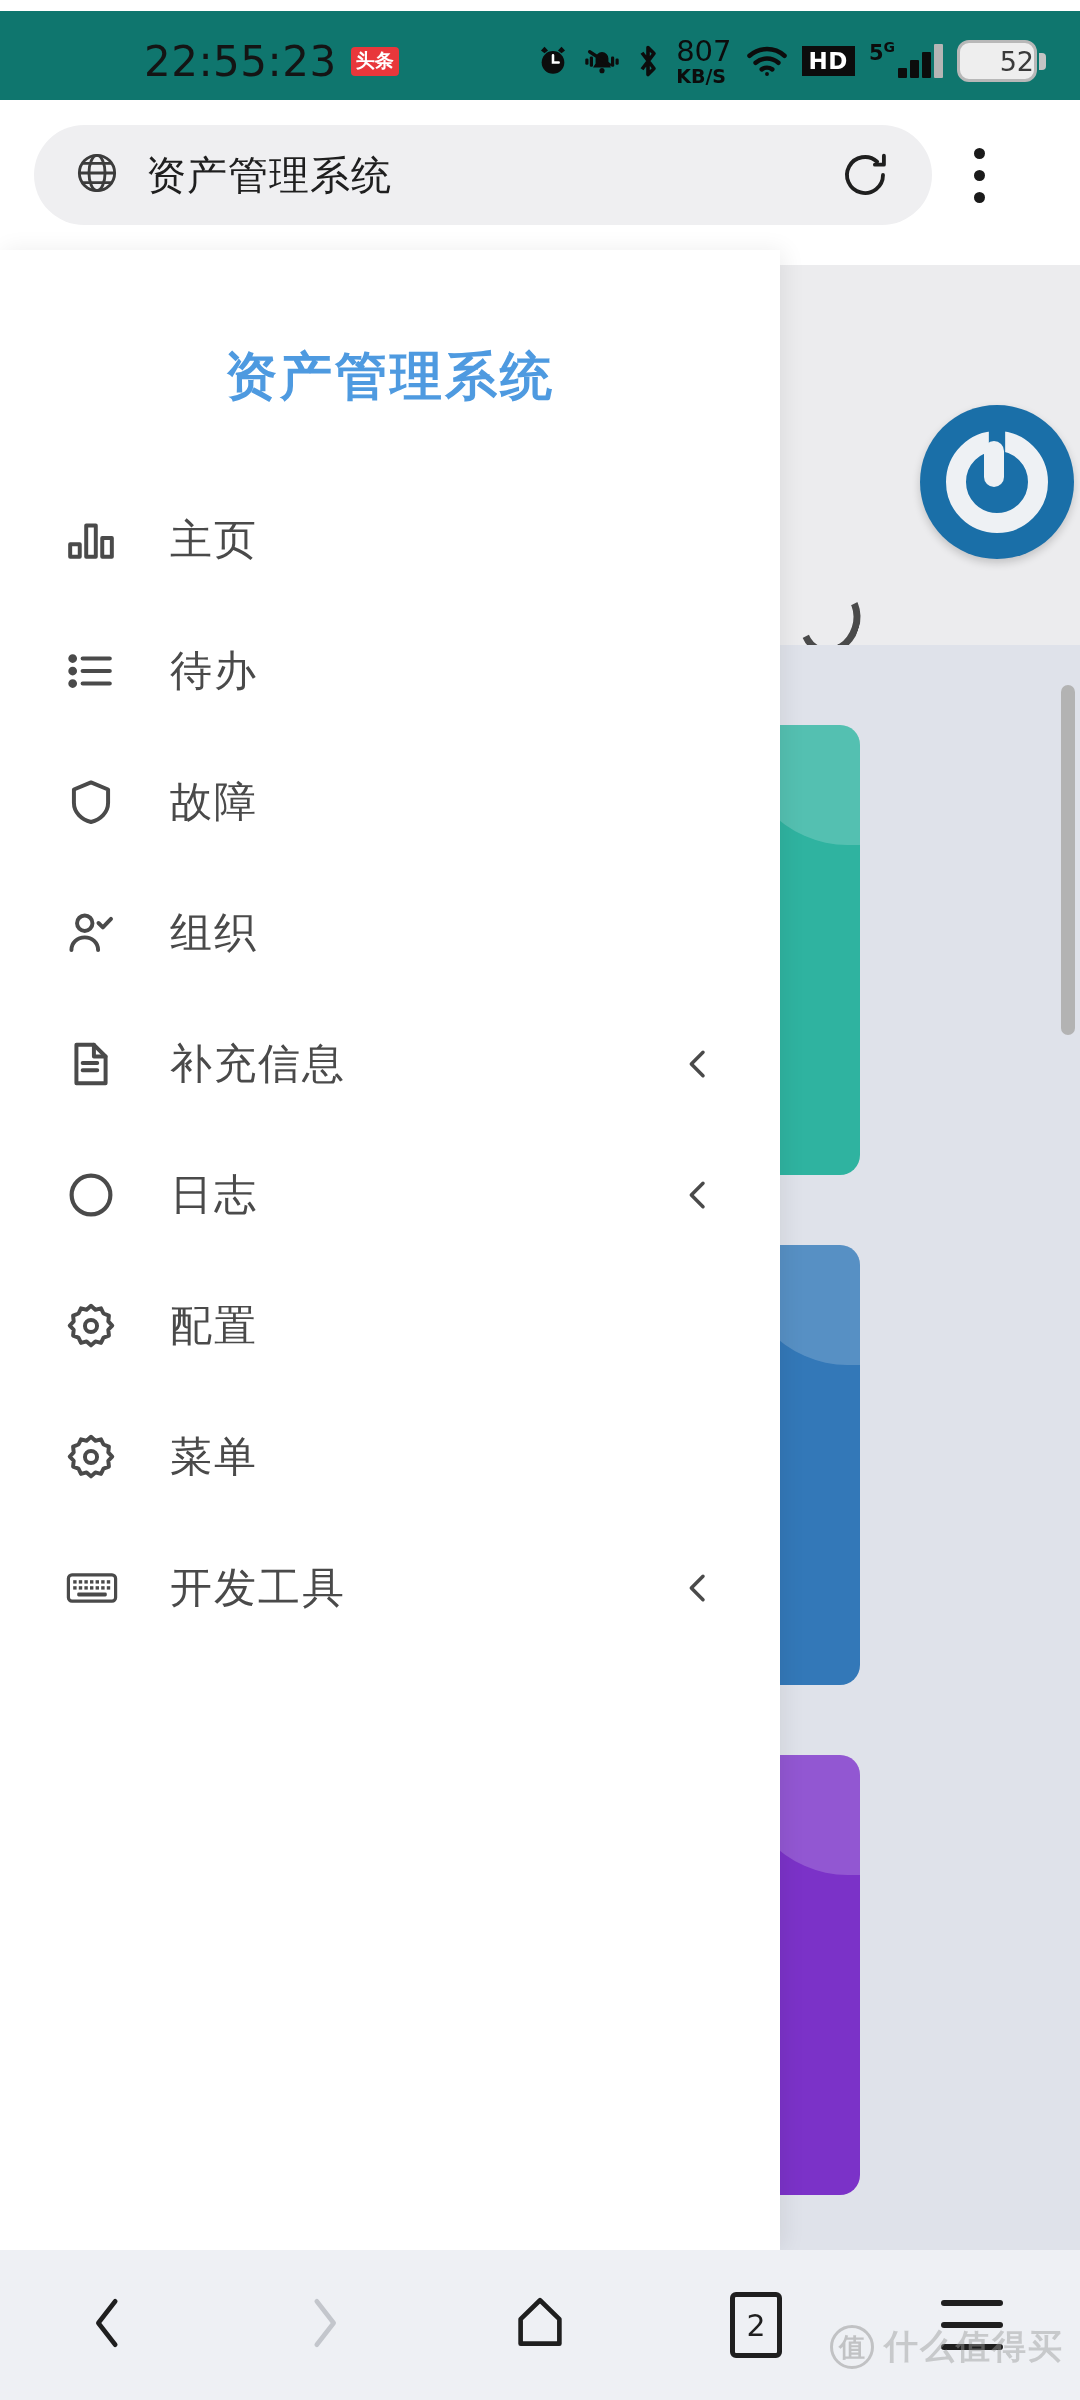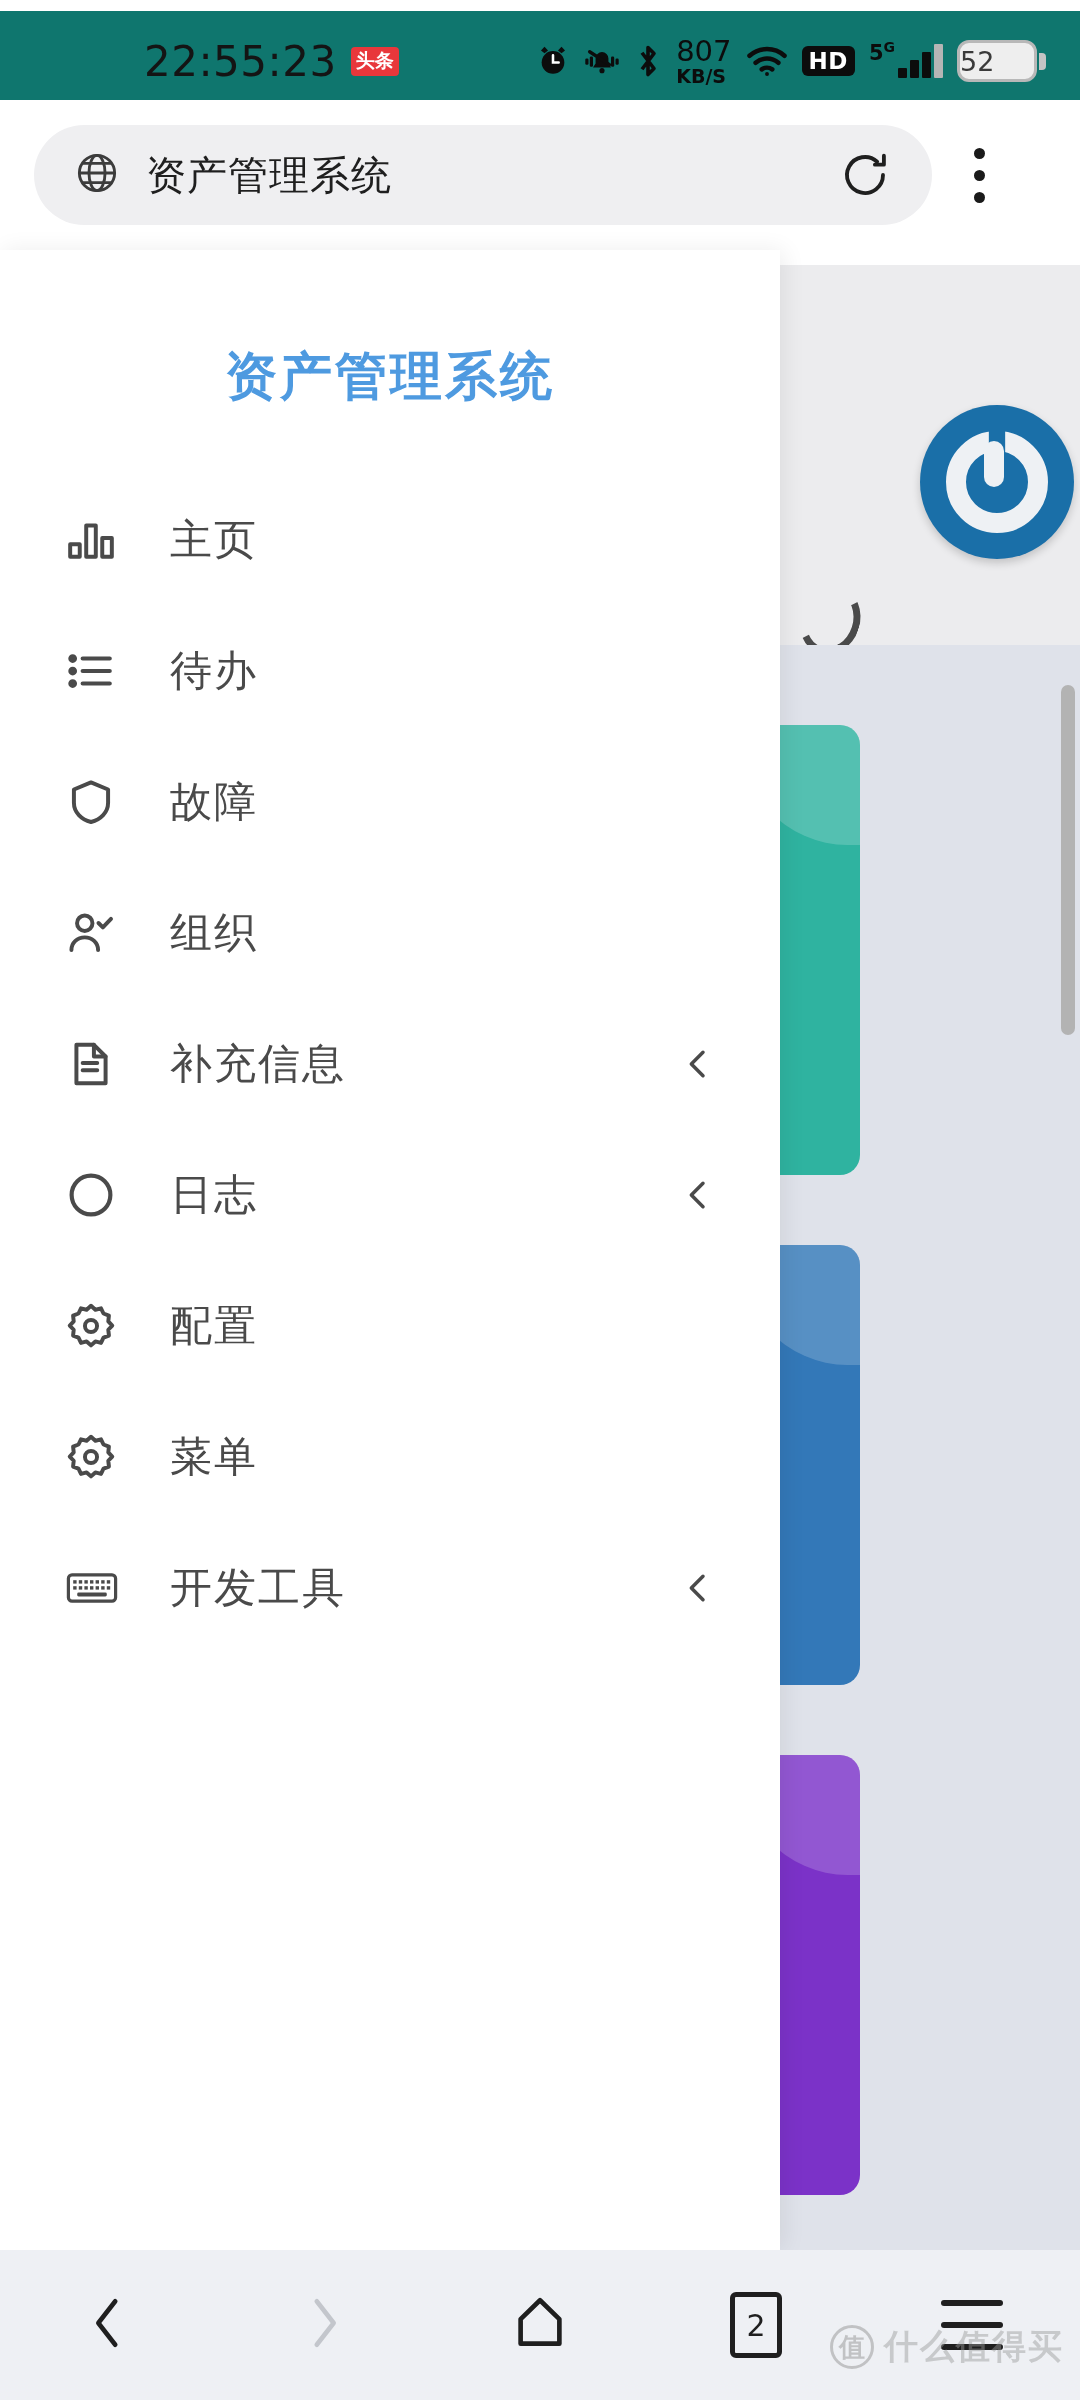--- a/index.html
+++ b/index.html
@@ -28,39 +28,39 @@
     display:flex; flex-direction:column; align-items:center; height:29px; justify-content:center;
   }
   .sb-right { margin-left:auto; display:flex; align-items:center; gap:14px; }
   .sb-icon { display:flex; align-items:center; justify-content:center; }
   .sb-speed { display:flex; flex-direction:column; align-items:flex-start; line-height:1;
               font-family:"DejaVu Sans",sans-serif; color:#0c0c0c;justify-content:center; }
   .sb-speed .num { font-size:29px; font-weight:500; }
   .sb-speed .unit { font-size:19px; font-weight:600; margin-top:1px; }
   .hd-badge {
     background:#0c0c0c; color:#fff; font-size:23px; font-weight:700;
-    border-radius:6px; padding:2px 7px; letter-spacing:0.5px;
+    border-radius:0; padding:2px 7px; letter-spacing:0.5px;
     font-family:"DejaVu Sans",sans-serif;
   }
   .net-group { display:flex; align-items:flex-end; gap:3px; }
   .net-5g { font-size:21px; font-weight:700; color:#0c0c0c; line-height:1;
             font-family:"DejaVu Sans",sans-serif; position:relative; top:-14px;}
   .net-5g sup { font-size:14px; }
   .bars { display:flex; align-items:flex-end; gap:3px; height:34px; }
   .bars i { display:block; width:9px; background:#0c0c0c; border-radius:1px; }
   .bars i:nth-child(1){ height:10px; }
   .bars i:nth-child(2){ height:18px; }
   .bars i:nth-child(3){ height:26px; }
   .bars i:nth-child(4){ height:34px; background:#b5b5b5;}
   .battery {
     display:flex; align-items:center;
   }
   .batt-body {
     width:80px; height:42px; border:3px solid #b8b8b8; border-radius:12px;
-    display:flex; align-items:center; justify-content:flex-start;
+    display:flex; align-items:center; justify-content:flex-end;
     background:#eeeeee;
   }
   .batt-num { font-size:27px; font-weight:500; color:#3a3a3a; font-family:"DejaVu Sans",sans-serif; }
   .batt-tip { width:7px; height:17px; background:#c4c4c4; border-radius:0 4px 4px 0; margin-left:2px; }
 
   
   .browserbar {
     position:absolute; top:100px; left:0; width:1080px; height:150px;
     background:#ffffff; display:flex; align-items:center; padding:0 34px;
   }

